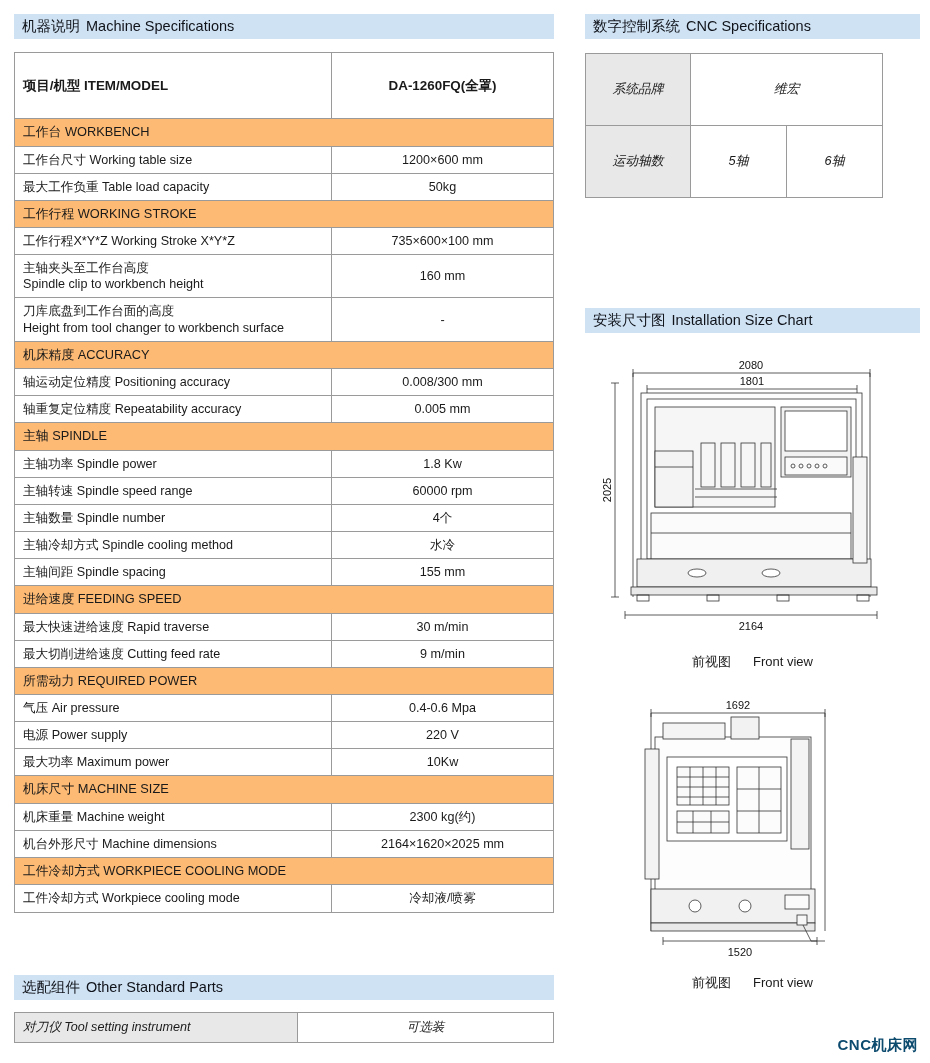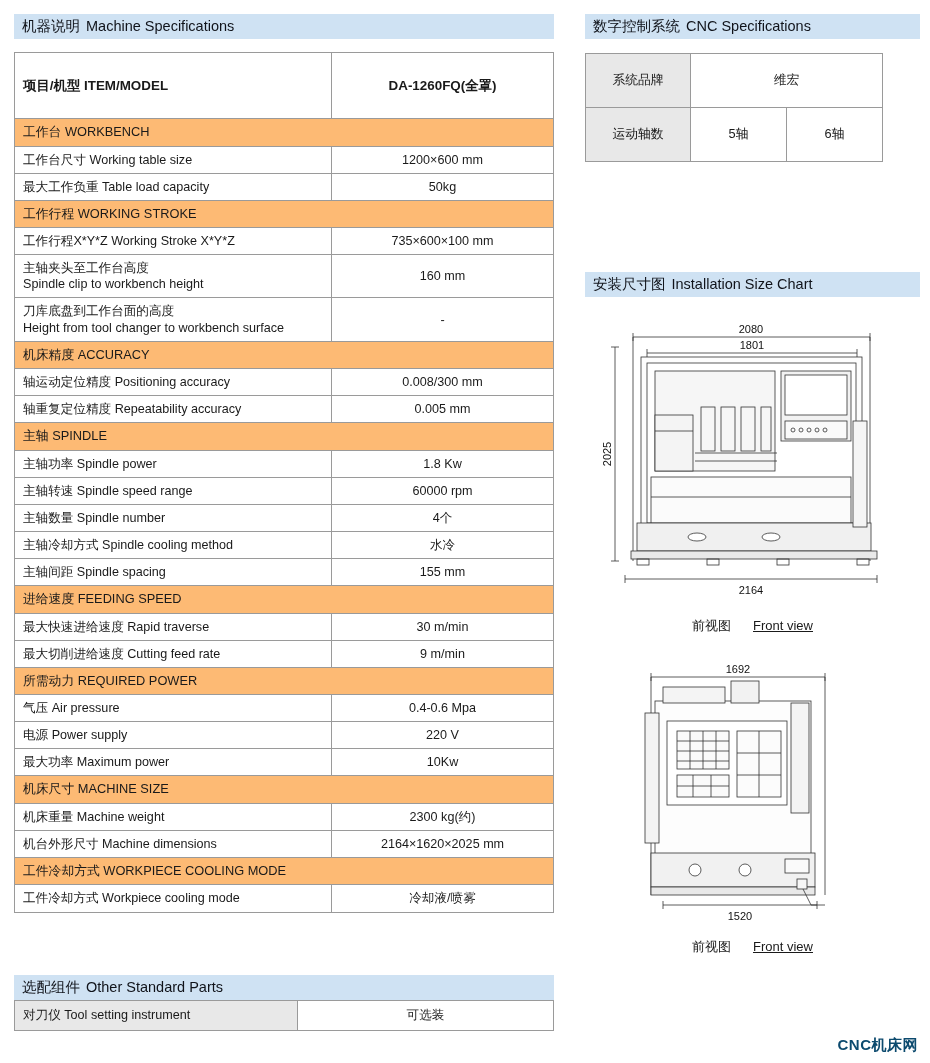--- a/index.html
+++ b/index.html
@@ -47,48 +47,49 @@
   }
   .spec-table tr.header td{
     font-weight:bold;
     font-size:13.4px;
     padding:24px 8px;
     background:#ffffff;
   }
   .two-line{line-height:1.18;}
 
   .optional-wrap{position:absolute;left:14px;top:975px;width:540px;}
-  .opt-table{border:1px solid #6f6f6f;}
+  .opt-table{margin-top:12px;border:1px solid #6f6f6f;font-style:italic;}
   .opt-table td{
     border:1px solid #9a9a9a;
     font-size:12.6px;
     padding:6px 8px;
   }
   .opt-table td.label{width:266px;background:#e8e8e8;}
   .opt-table td.value{text-align:center;}
 
   
   .cnc-table{margin-top:14px;border:1px solid #6f6f6f;width:298px;}
   .cnc-table td{
     border:1px solid #9a9a9a;
     font-size:12.8px;
     text-align:center;
-    padding:18px 6px;
+    padding:27px 6px;
+    font-style:italic;
   }
   .cnc-table td.k{width:92px;background:#e8e8e8;}
 
   .install-head{margin-top:110px;}
 
   .drawing{position:relative;margin-top:14px;}
   .cap{
     text-align:center;
     font-size:13px;
     margin-top:6px;
   }
-  .cap .en{margin-left:22px;text-decoration:underline;}
+  .cap .en{margin-left:22px;}
 
   .watermark{
     position:absolute;
     right:12px;
     bottom:8px;
     font-size:15px;
     font-weight:bold;
     color:#0c4a6e;
     letter-spacing:0.5px;
   }

